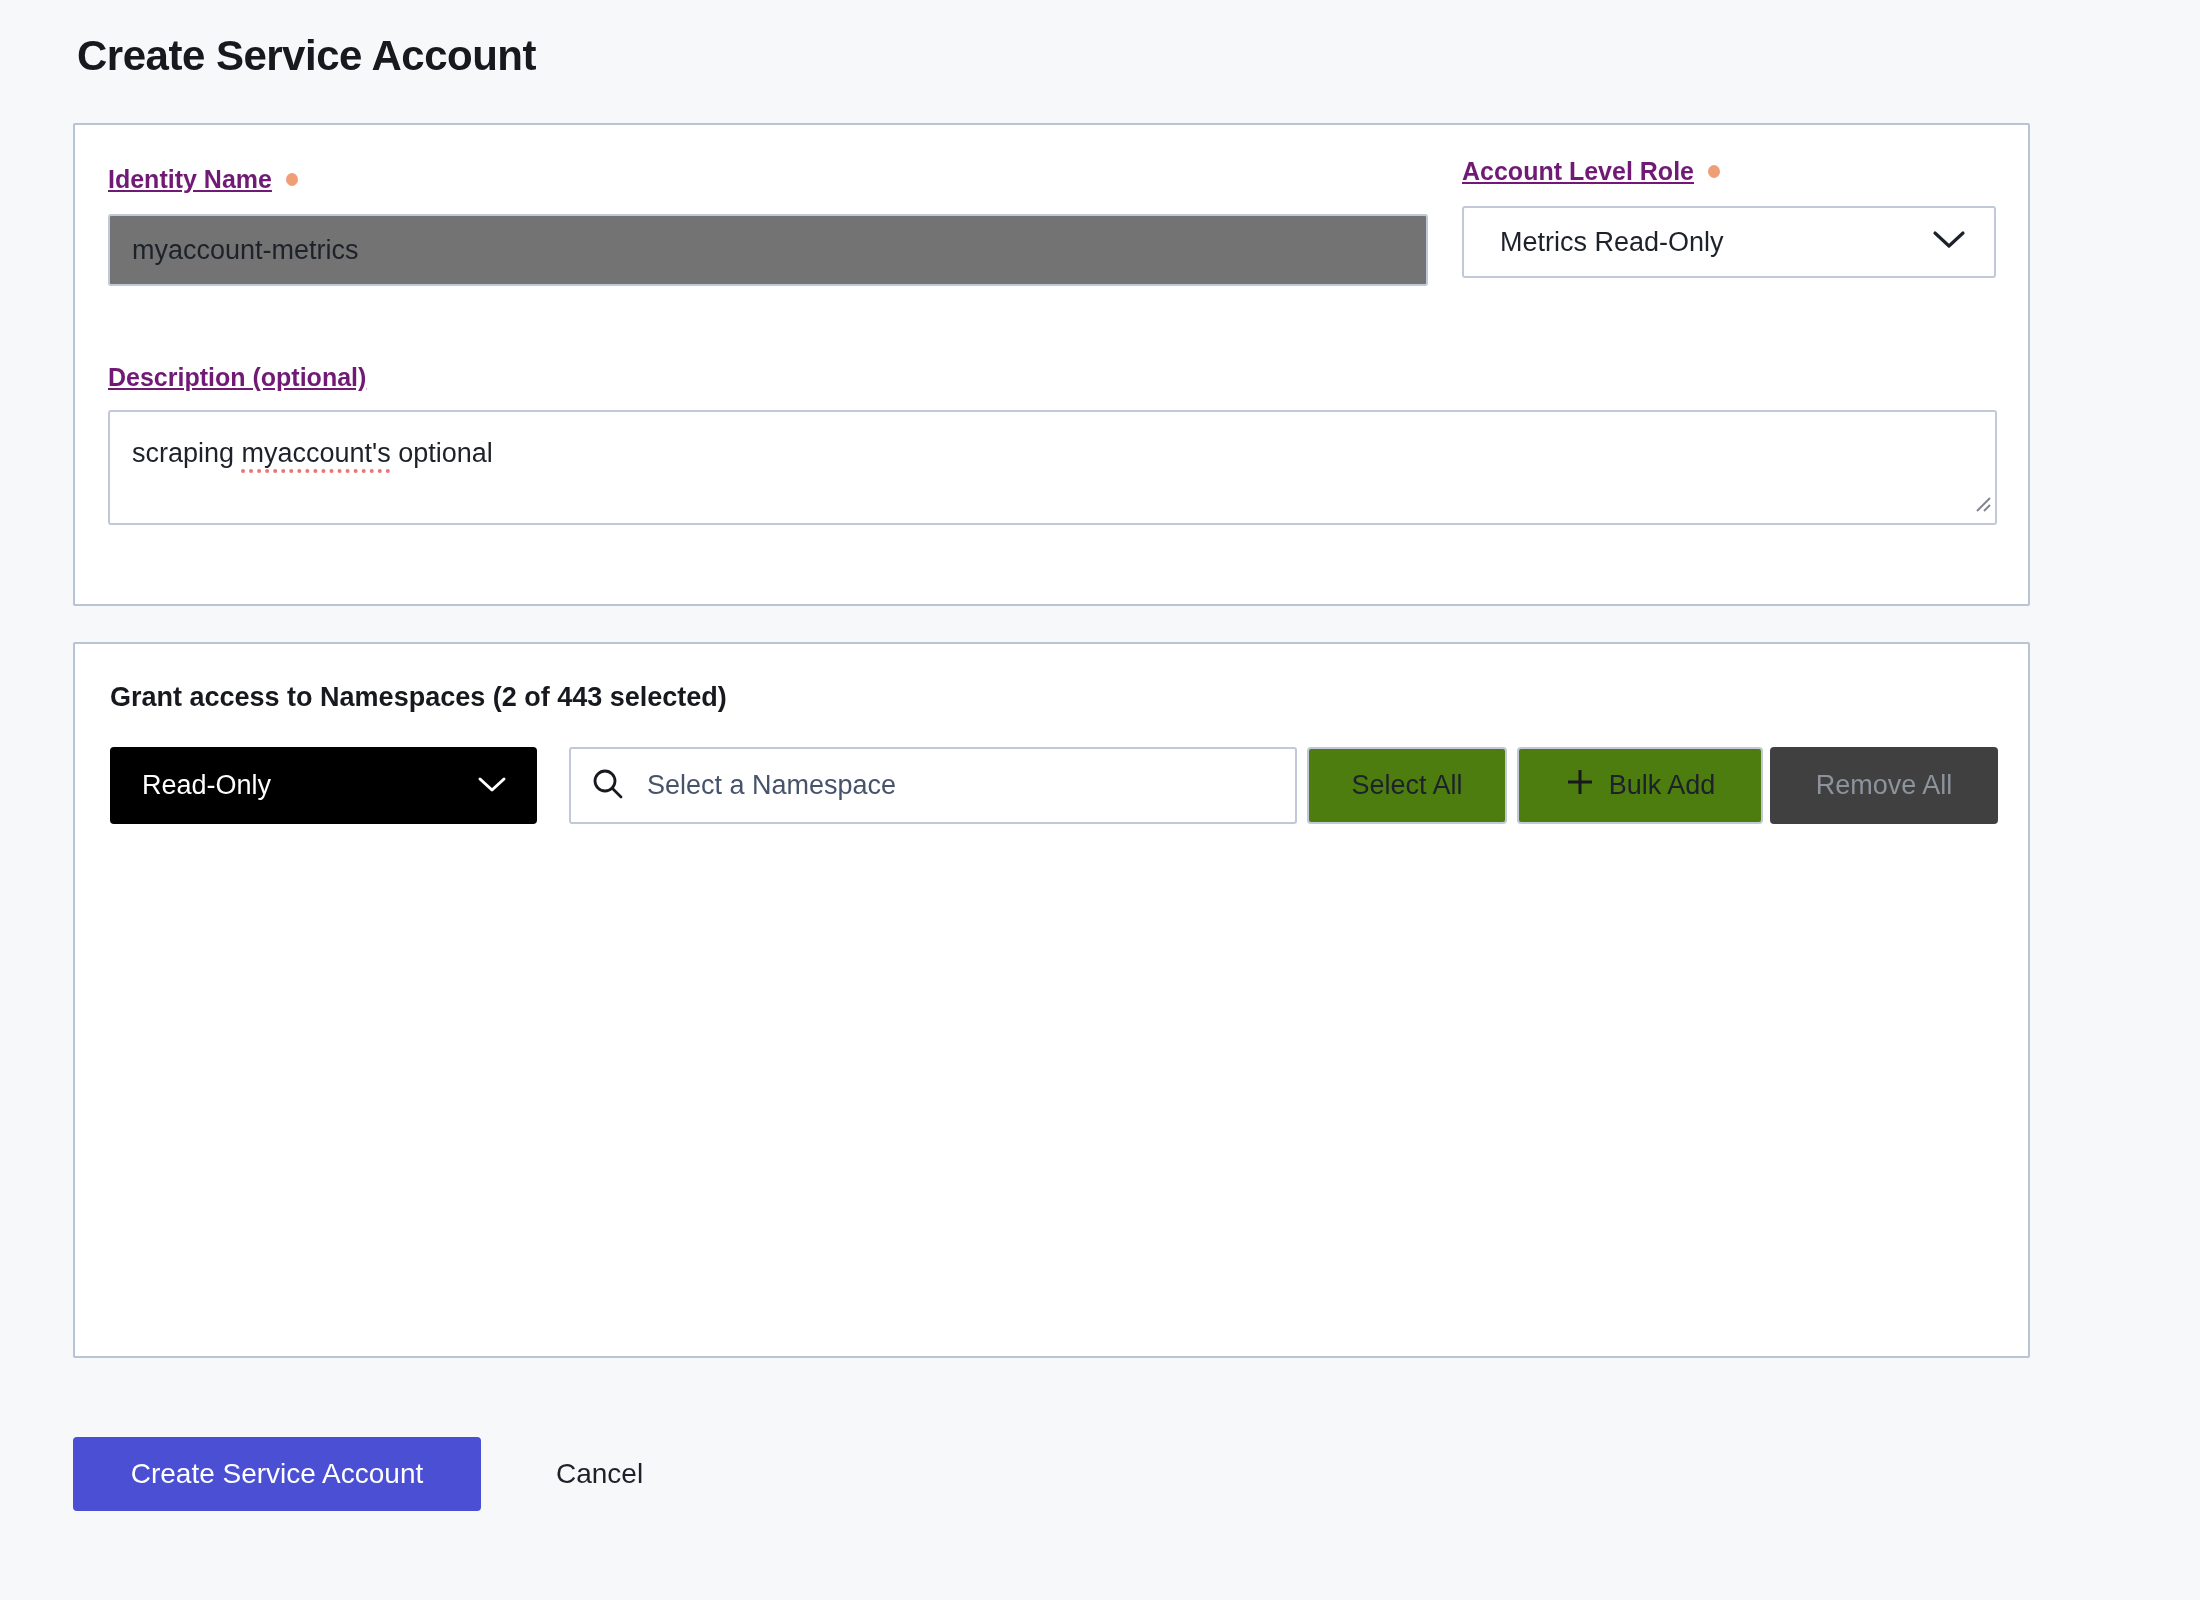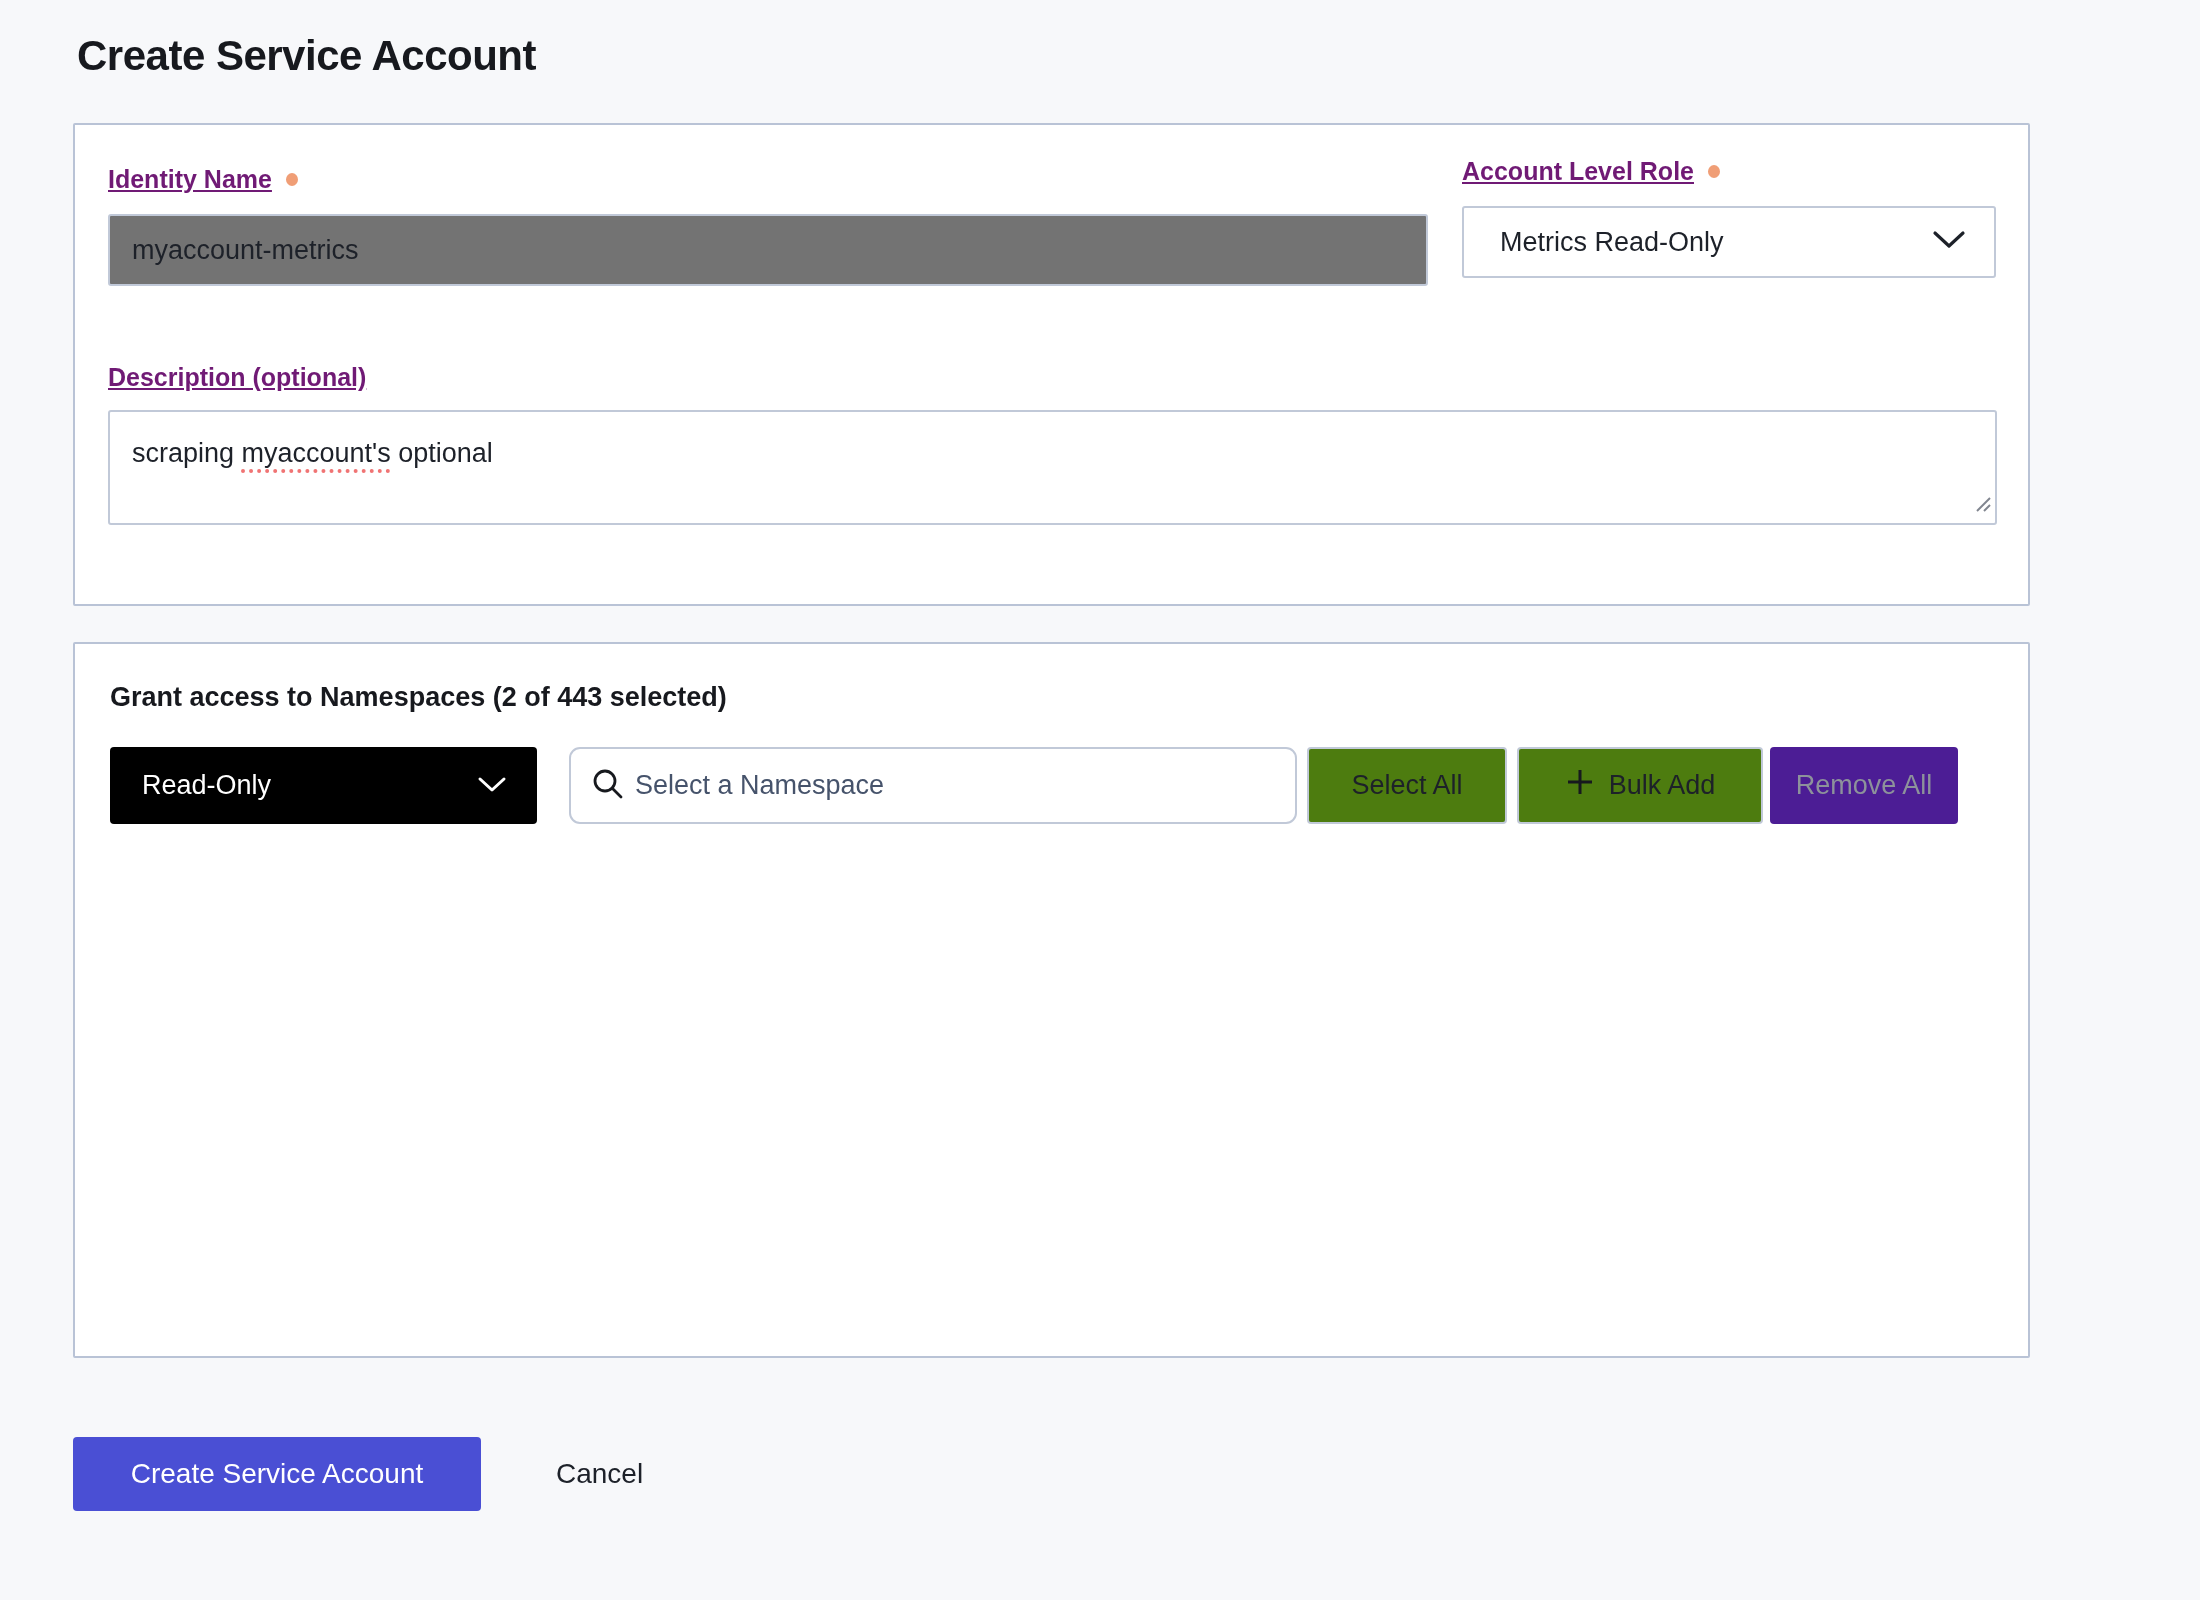--- a/index.html
+++ b/index.html
@@ -75,36 +75,36 @@
     display:flex;align-items:center;justify-content:center;
     font-family:"Liberation Sans",sans-serif;font-size:27px;
     border-radius:4px;cursor:pointer;
   }
   .role-dd{
     left:35px;width:427px;background:#000000;border:none;color:#ffffff;
     justify-content:space-between;padding:0 30px 0 32px;
   }
   .search-wrap{
     left:494px;width:728px;background:#fff;
-    border:2px solid #c1c9d8;border-radius:11px;
-    display:flex;align-items:center;padding:0 20px;gap:8px;
+    border:2px solid #c1c9d8;border-radius:3px;
+    display:flex;align-items:center;padding:0 20px;gap:20px;
   }
   .search-input{
     border:none;outline:none;flex:1;height:100%;
     font-family:"Liberation Sans",sans-serif;font-size:27px;color:#1d2129;
     background:transparent;
   }
   .search-input::placeholder{color:#46536b;opacity:1;}
   .btn-plain{
     background:#4d7c0f;border:2px solid #c1c9d8;color:#1d2129;gap:14px;align-items:center;
   }
   .select-all{left:1232px;width:200px;}
   .bulk-add{left:1442px;width:246px;}
   .remove-all{
-    left:1695px;width:188px;background:#4c1d95;border:none;color:#8d929b;
+    left:1695px;width:228px;background:#404040;border:none;color:#8d929b;
     cursor:default;
   }
 
   .ns-table{
     position:absolute;left:35px;top:224px;width:1888px;height:454px;
     box-sizing:border-box;border:2px solid #c5cede;border-radius:2px;
     background:#fff;
   }
   .thead{
     height:56px;background:#e8edfb;border-bottom:2px solid #c5cede;

